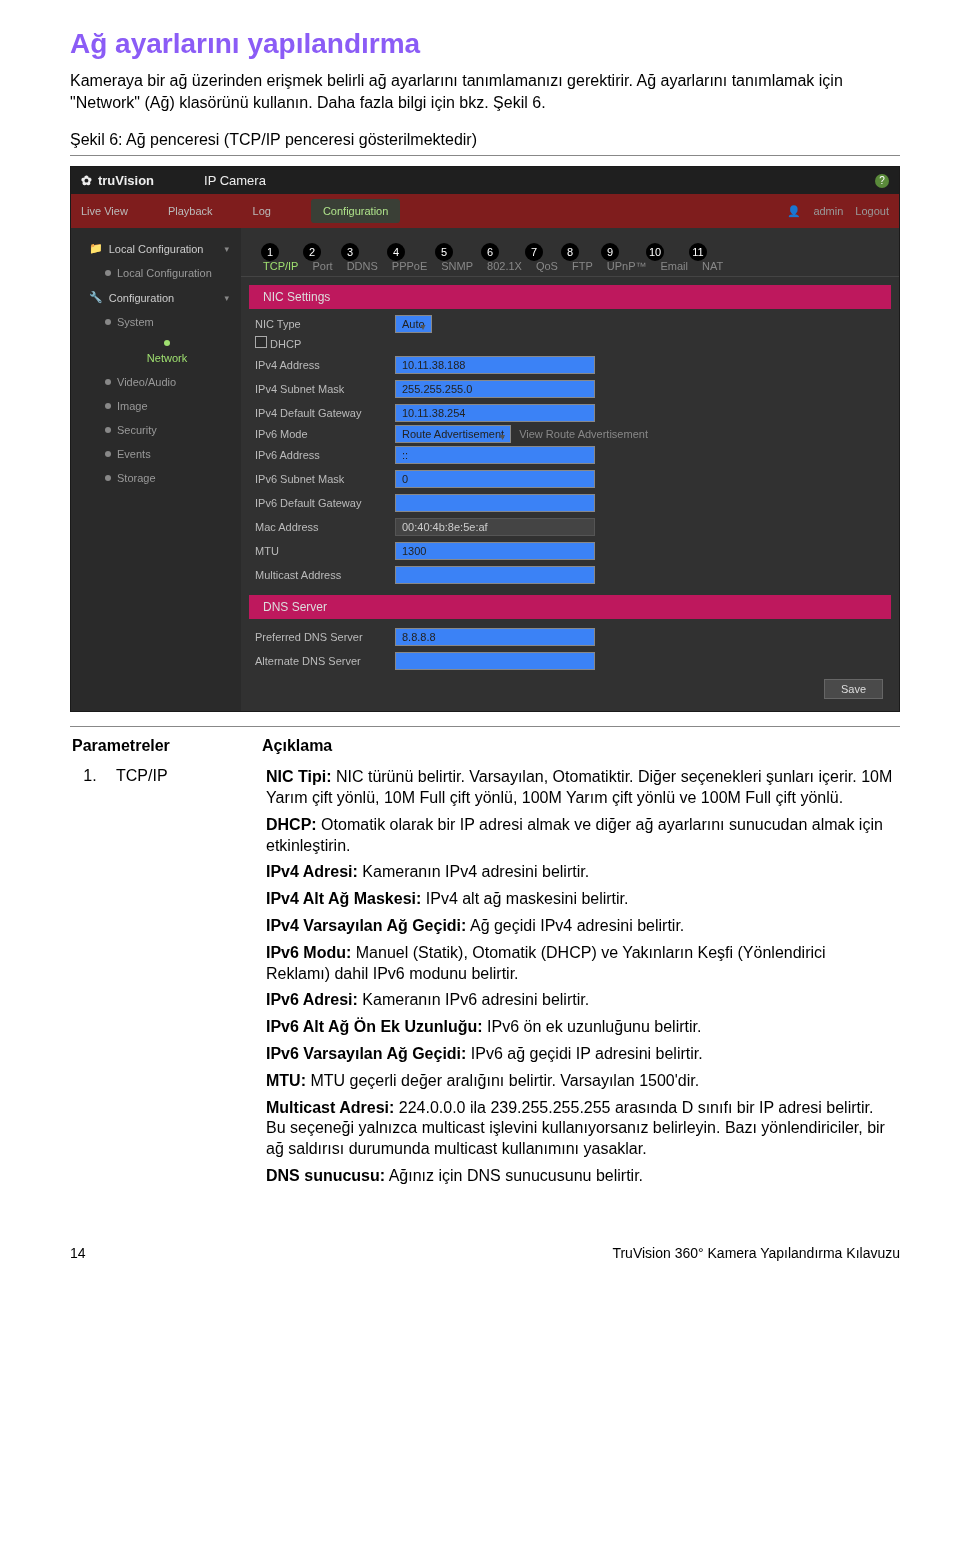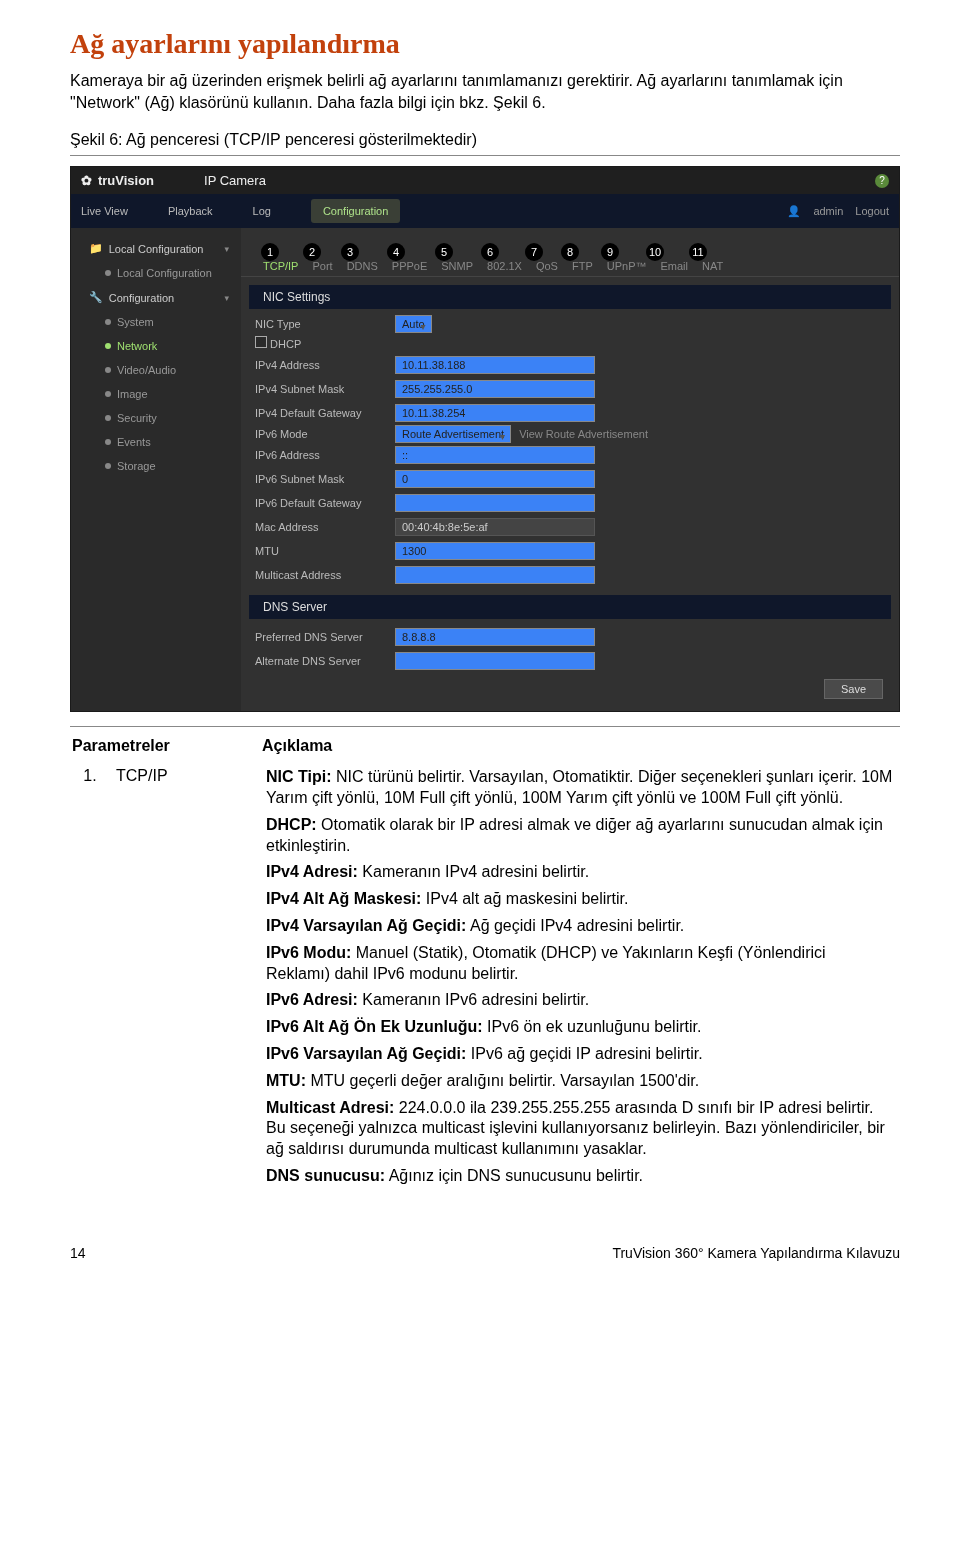--- a/index.html
+++ b/index.html
@@ -1,48 +1,48 @@
 <!DOCTYPE html>
 <html><head>
 <meta charset="utf-8">
 <style>
   * { box-sizing: border-box; }
   body { margin:0; padding:0; font-family: Arial, Helvetica, sans-serif; background:#fff; color:#000; width:960px; }
   .page { padding: 28px 60px 20px 70px; }
-  h2.title { color:#c2410c; font-weight:700; font-size:28px; margin:0 0 10px 0;font-family:Liberation Serif, serif; }
+  h2.title { color:#8b5cf6; font-weight:700; font-size:28px; margin:0 0 10px 0; }
   p.body { font-size:16px; line-height:1.35; margin:0 0 8px 0; }
   p.fig-caption { font-size:16px; margin:18px 0 6px 0; }
   hr.rule { border:0; border-top:1px solid #888; margin:6px 0 0 0; }
 
   
   .shot { margin:10px 0 0 0; background:#2e2e2e; color:#c8c8c8; font-size:11px; border:1px solid #1a1a1a; }
   .shot .brand-bar { background:#1f1f1f; padding:6px 10px; display:flex; align-items:center; justify-content:space-between; }
   .shot .brand-left { display:flex; align-items:center; gap:6px; color:#eee; font-size:13px; font-weight:bold;}
   .shot .brand-left .tv { font-family: Arial; }
   .shot .help-dot { width:14px;height:14px;border-radius:50%;background:#5a8a3a;color:#fff;text-align:center;line-height:14px;font-size:10px;}
-  .shot .main-nav { background:#0f172a; display:flex; align-items:center; padding:0 10px; height:34px; gap:40px; }
+  .shot .main-nav { background:#7f1d1d; display:flex; align-items:center; padding:0 10px; height:34px; gap:40px; }
   .shot .main-nav .nav-item { color:#bbb; }
   .shot .main-nav .nav-item.active { background:#3a3f36; color:#aee28a; padding:6px 12px; border-radius:3px;}
   .shot .main-nav .spacer { flex:1; }
   .shot .main-nav .adm { color:#999; font-size:11px; display:flex; gap:12px; align-items:center;}
   .shot .body-row { display:flex; }
   .shot .sidebar { width:170px; background:#2a2a2a; padding:8px 0 40px 0; }
   .shot .sb-item { padding:6px 12px 6px 18px; display:flex; align-items:center; gap:6px; color:#aaa; }
   .shot .sb-item.group { color:#ccc; }
   .shot .sb-item.sub { padding-left:34px; color:#999;}
-  .shot .sb-item.active { color:#9fe070; }
+  .shot .sb-item.active { color:#9fe070;flex-direction:column; }
   .shot .sb-caret { font-size:9px; color:#888;}
   .shot .bullet { width:6px;height:6px;border-radius:50%;background:#888; display:inline-block;}
   .shot .content { flex:1; background:#313131; padding:0 0 10px 0; position:relative;}
   .shot .subtabs { display:flex; gap:14px; padding:6px 14px 4px 22px; color:#888; border-bottom:1px solid #444;}
   .shot .subtabs .st { position:relative; }
   .shot .subtabs .st.active { color:#9fe070; }
   .shot .circle-row { position:relative; height:0;}
   .shot .circle { position:absolute; top:-34px; width:18px;height:18px;border-radius:50%;background:#000;color:#fff;font-size:11px;display:flex;align-items:center;justify-content:center;}
-  .shot .section-title { background:#0f172a; padding:5px 14px; color:#ddd; margin:8px 8px 6px 8px; font-size:12px;}
+  .shot .section-title { background:#be185d; padding:5px 14px; color:#ddd; margin:8px 8px 6px 8px; font-size:12px;}
   .shot .form-row { display:flex; align-items:center; padding:3px 14px; }
   .shot .form-row .lbl { width:140px; color:#bbb;}
   .shot .inp { background:#3b82f6; color:#222; border:1px solid #888; padding:2px 6px; width:200px; height:18px; font-size:11px;}
   .shot .chk { width:12px;height:12px;border:1px solid #aaa;background:#2a2a2a;display:inline-block;}
   .shot .hint { color:#888; margin-left:8px;}
   .shot .save-bar { text-align:right; padding:6px 16px 2px 0;}
   .shot .save-btn { background:#4a4a4a; color:#ddd; border:1px solid #666; padding:3px 16px; display:inline-block;margin-left:22px;}
   .shot .sel-wrap { position:relative; display:inline-block;}
   .shot .sel-wrap .caret { position:absolute; right:6px; top:3px; color:#555; font-size:10px;}
 

